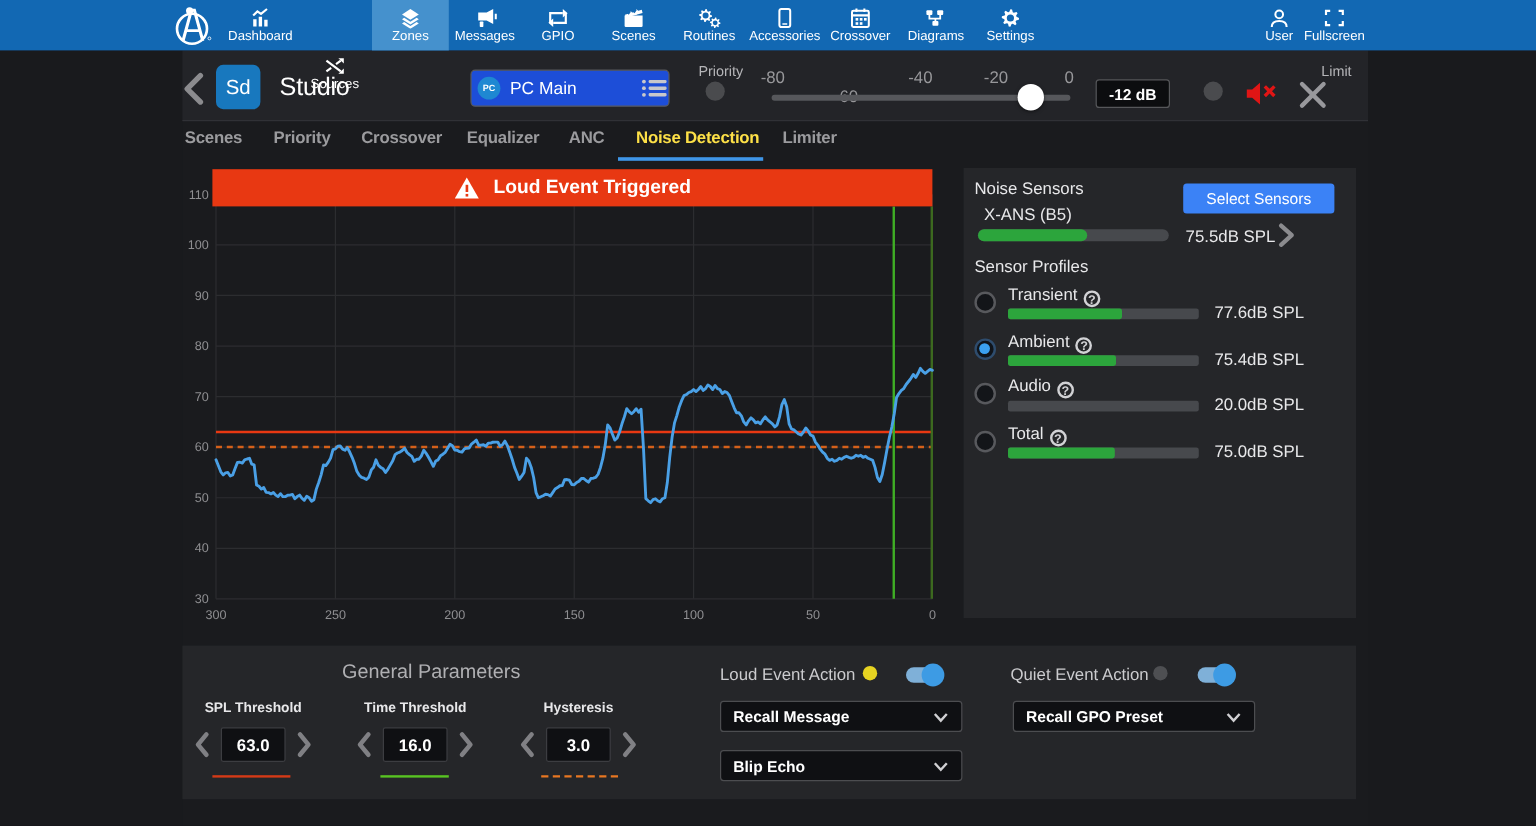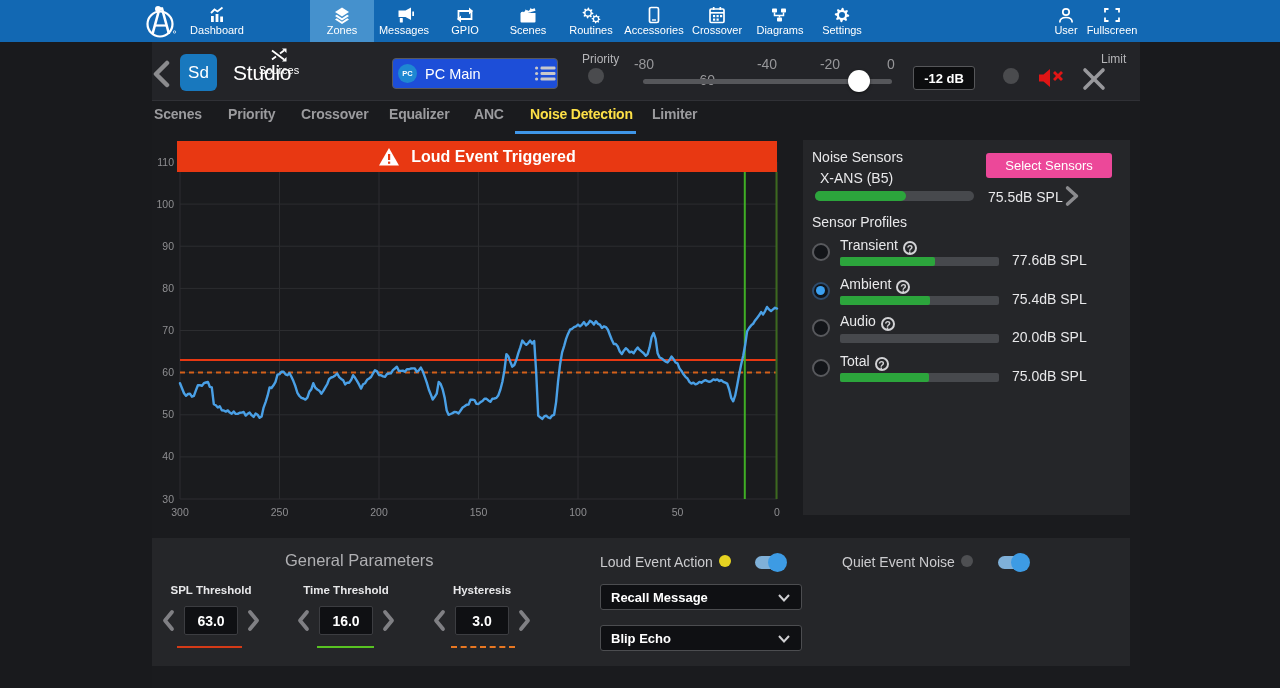--- a/index.html
+++ b/index.html
@@ -27,21 +27,21 @@
 #strack { position:absolute; left:643px; top:79px; width:249px; height:5px; border-radius:3px; background:#56575b; }
 #sthumb { position:absolute; left:848px; top:70px; width:22px; height:22px; border-radius:50%; background:#fff; box-shadow:0 1px 3px rgba(0,0,0,.5); }
 #dbbox { position:absolute; left:913px; top:66px; width:62px; height:24px; background:#0c0d0f; border:1px solid #56575a; border-radius:3px; color:#fff; font-size:13px; font-weight:bold; text-align:center; line-height:23px; }
 
 .tab { position:absolute; top:106px; font-size:14px; font-weight:bold; color:#9b9b9e; letter-spacing:-0.2px; }
 #tabul { position:absolute; left:515px; top:131px; width:121px; height:3px; background:#3f96e8; }
 
 #banner { position:absolute; left:177px; top:141px; width:600px; height:31px; background:#e83812; display:flex; align-items:center; justify-content:center; color:#fff; font-size:16px; font-weight:bold; }
 
 #rpanel { position:absolute; left:803px; top:140px; width:327px; height:375px; background:#252629; }
-#selbtn { position:absolute; left:183px; top:13px; width:126px; height:25px; background:#ec4899; border-radius:3px; color:#fff; font-size:13px; text-align:center; line-height:25px; }
+#selbtn { position:absolute; left:183px; top:13px; width:126px; height:25px; background:#3b82f6; border-radius:3px; color:#fff; font-size:13px; text-align:center; line-height:25px; }
 .rp14 { position:absolute; font-size:14px; color:#e8e8ea; }
 .bar { position:absolute; height:9px; border-radius:2px; background:#47494d; }
 .bar > div { height:9px; border-radius:2px; background:#2ca53c; }
 .radio { position:absolute; width:18px; height:18px; border-radius:50%; border:2.5px solid #58595d; background:#131519; }
 .radiosel { position:absolute; width:18px; height:18px; border-radius:50%; border:2.5px solid #2e4c6d; background:#10141a; }
 .radiosel > div { position:absolute; left:2px; top:2px; width:9px; height:9px; border-radius:50%; background:#3ba0f0; }
 .qm { display:inline-block; width:14px; height:14px; border:2px solid #d2d2d5; border-radius:50%; font-size:10.5px; font-weight:bold; color:#d2d2d5; text-align:center; line-height:13px; vertical-align:-2.5px; margin-left:5px; }
 
 #bpanel { position:absolute; left:152px; top:538px; width:978px; height:128px; background:#252629; }
 .blbl { position:absolute; font-size:11.5px; font-weight:bold; color:#e8e8ea; transform:translateX(-50%); }
@@ -379,31 +379,34 @@
 <svg class="abs" style="left:365px;top:71px;" width="15" height="23" viewBox="0 0 15 23">
         <path d="M4 3 L11 11.5 L4 20" stroke="#808084" stroke-width="3.8" fill="none" stroke-linecap="round" stroke-linejoin="round"></path>
       </svg>
   <div class="nbox" style="left:32px;">63.0</div>
   <div class="nbox" style="left:167px;">16.0</div>
   <div class="nbox" style="left:303px;">3.0</div>
   <div class="uline" style="left:25px;width:65px;background:#d43a17;"></div>
   <div class="uline" style="left:165px;width:57px;background:#58c322;"></div>
   <div class="uline" style="left:299px;width:64px;border-top:2px dashed #e87722;height:0;"></div>
   <div class="evlbl" style="left:448px;">Loud Event Action</div>
-  <div class="evlbl" style="left:690px;">Quiet Event Noise</div>
+  <div class="evlbl" style="left:690px;">Quiet Event Action</div>
   <div style="position:absolute;left:567px;top:17px;width:12px;height:12px;border-radius:50%;background:#e6d321;"></div>
   <div style="position:absolute;left:809px;top:17px;width:12px;height:12px;border-radius:50%;background:#4e4f52;"></div>
   <div class="toggle" style="left:601px;">
         <div class="tr"></div>
         <div class="kn"></div>
       </div>
   <div class="toggle" style="left:844px;">
         <div class="tr"></div>
         <div class="kn"></div>
       </div>
   <div class="ddl" style="left:448px;top:46px;">Recall Message<svg style="position:absolute;right:10px;top:8px;" width="14" height="10" viewBox="0 0 14 10">
           <path d="M2 2 L7 7.5 L12 2" stroke="#d0d0d3" stroke-width="2" fill="none"></path>
         </svg></div>
   <div class="ddl" style="left:448px;top:87px;">Blip Echo<svg style="position:absolute;right:10px;top:8px;" width="14" height="10" viewBox="0 0 14 10">
           <path d="M2 2 L7 7.5 L12 2" stroke="#d0d0d3" stroke-width="2" fill="none"></path>
         </svg></div>
+  <div class="ddl" style="left:692px;top:46px;">Recall GPO Preset<svg style="position:absolute;right:10px;top:8px;" width="14" height="10" viewBox="0 0 14 10">
+          <path d="M2 2 L7 7.5 L12 2" stroke="#d0d0d3" stroke-width="2" fill="none"></path>
+        </svg></div>
 </div>
 </div>
 
 </body></html>

